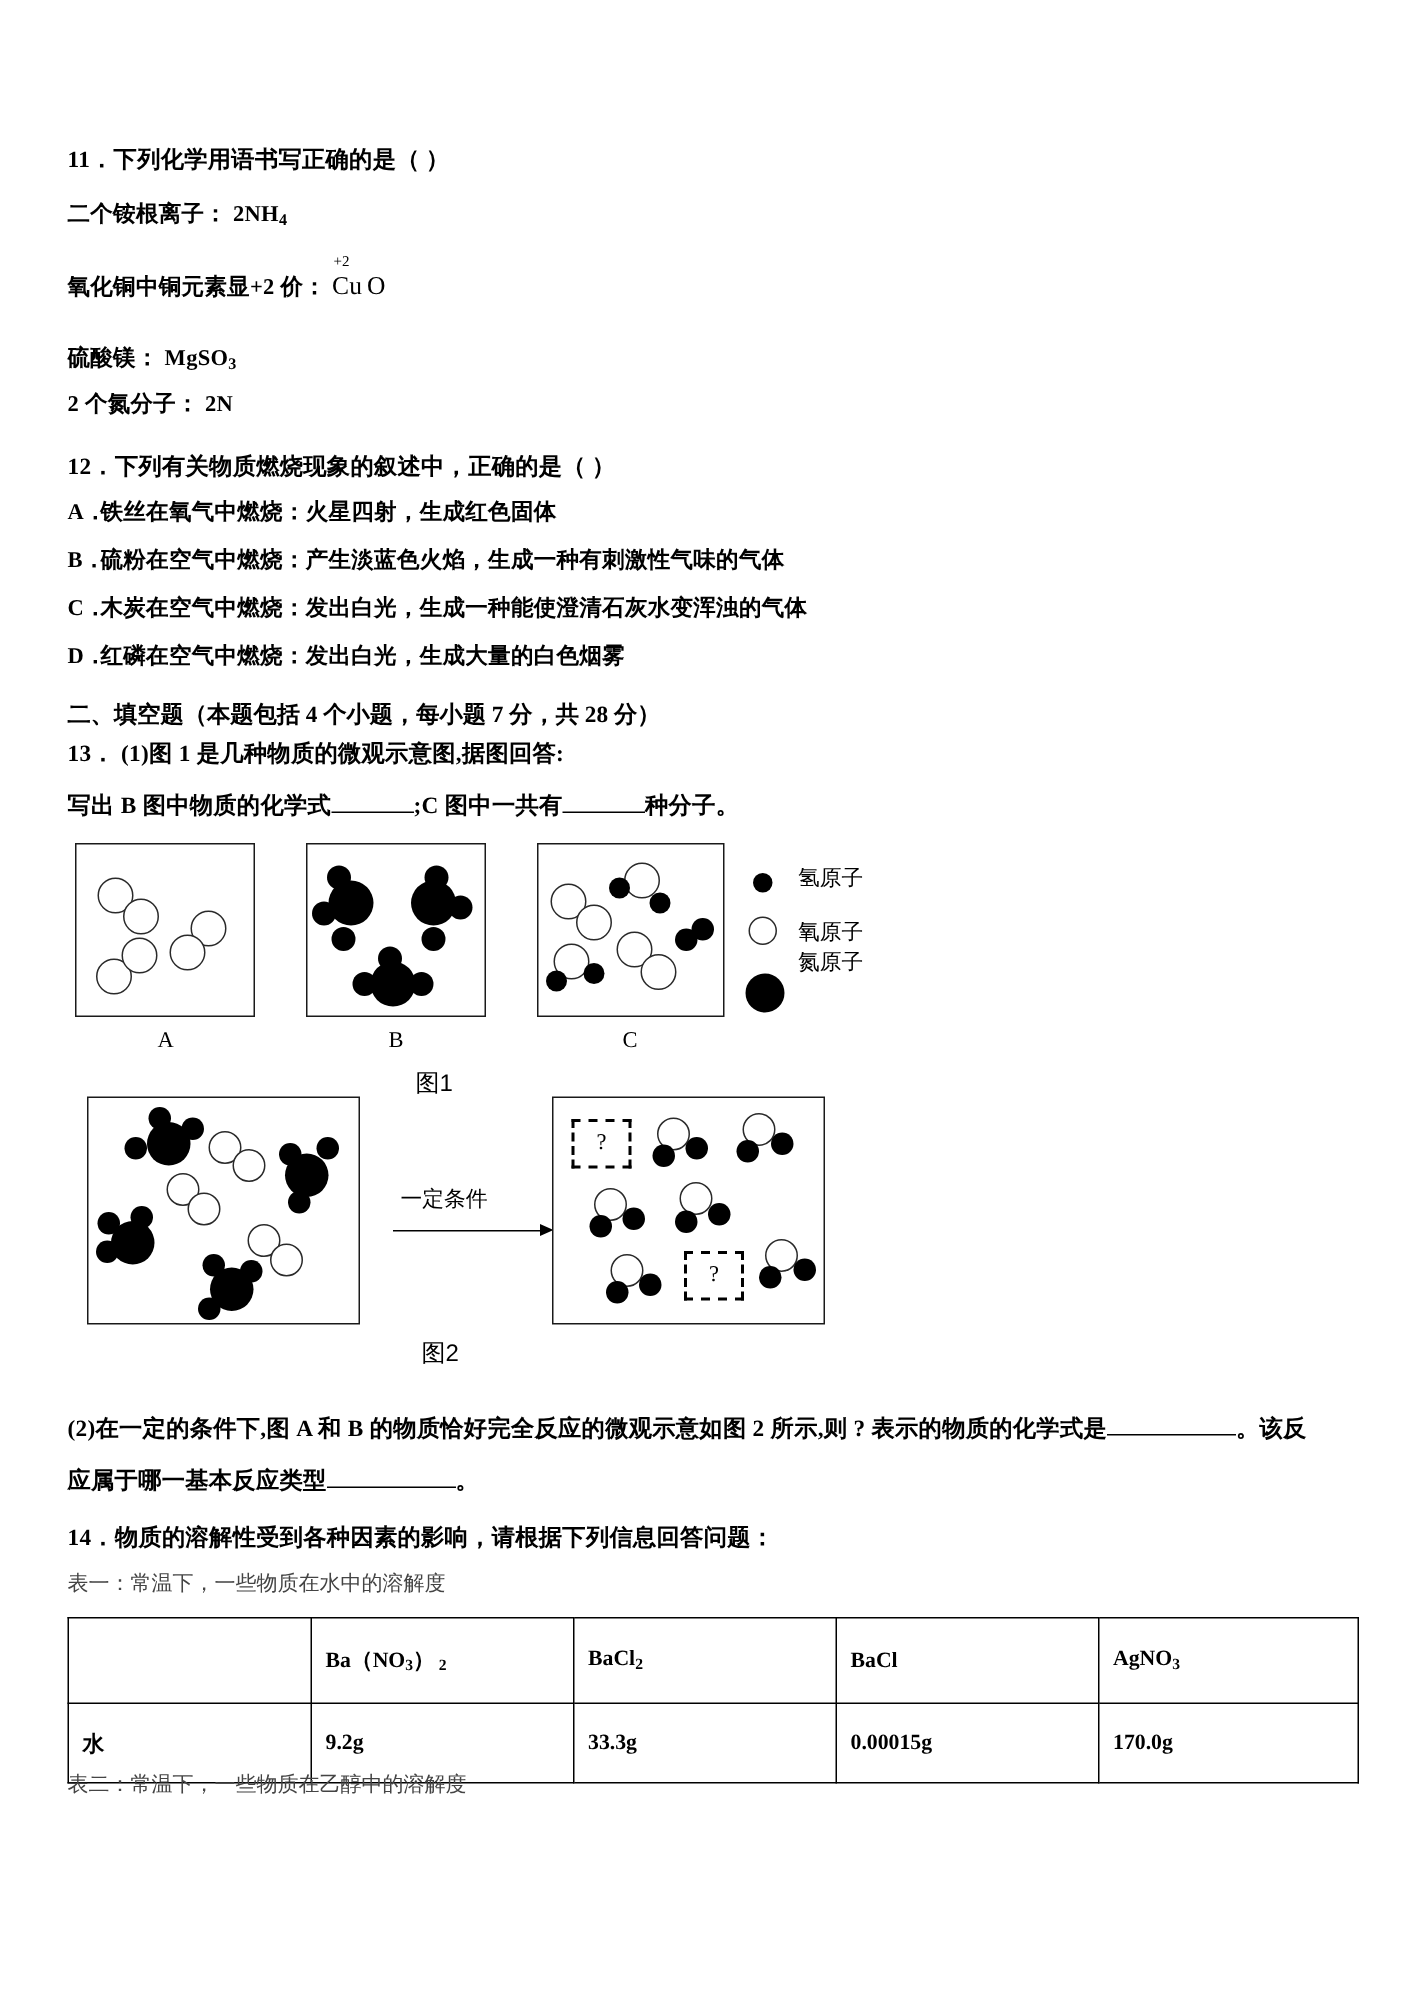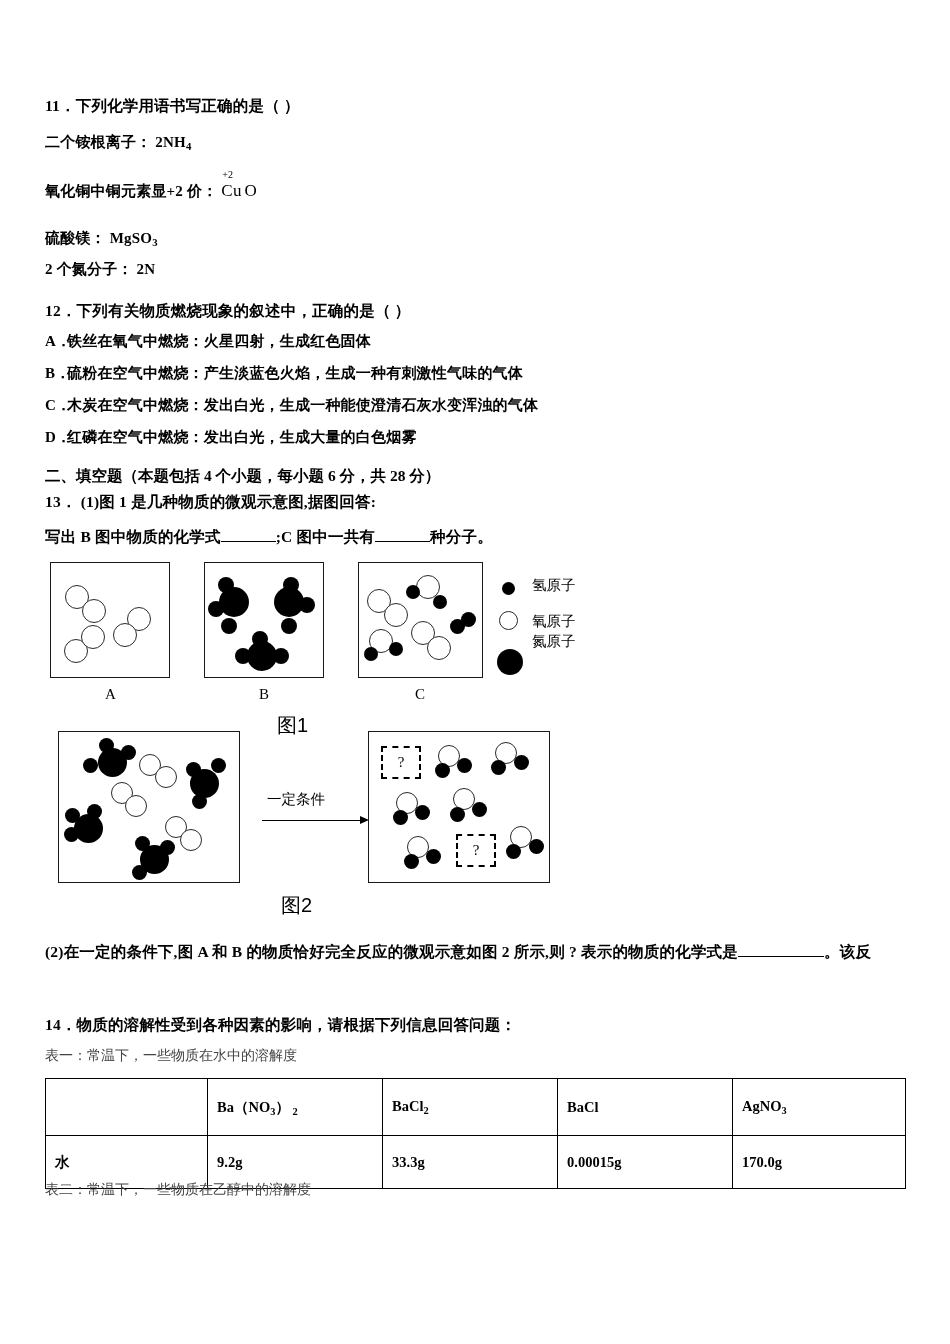--- a/index.html
+++ b/index.html
@@ -22,21 +22,21 @@
   .small-note{font-size:14px;color:#444;font-weight:normal;}
 
   
   .cuo{position:relative;display:inline-block;font-weight:normal;font-size:17px;
        font-family:"Liberation Serif","DejaVu Serif",serif;}
   .cuo .chg{position:absolute;left:1px;top:-12px;font-size:10px;letter-spacing:0;}
 
   
   .fig-box{position:absolute;border:1.6px solid #1a1a1a;background:#fff;box-sizing:border-box;}
   .boxlabel{position:absolute;font-size:15px;font-family:"Liberation Serif",serif;}
-  .figcap{position:absolute;font-size:20px;font-family:"Liberation Sans",sans-serif;}
+  .figcap{position:absolute;font-size:16px;font-family:"Liberation Sans",sans-serif;}
 
   .atom{position:absolute;border-radius:50%;box-sizing:border-box;}
   .a-o{background:#ffffff;border:1.6px solid #2a2a2a;}     
   .a-h{background:#000000;}                                 
   .a-n{background:#000000;}
   .leg-txt{position:absolute;font-size:14.5px;font-family:"Liberation Sans","DejaVu Sans",sans-serif;}
 
   
   .arrow-wrap{position:absolute;}
   .arrow-label{position:absolute;font-size:14.5px;font-family:"Liberation Sans","DejaVu Sans",sans-serif;white-space:nowrap;}
@@ -84,21 +84,21 @@
   <div class="line q-stem" style="left:45px;top:301px;">12．下列有关物质燃烧现象的叙述中，正确的是（      ）</div>
   <div class="line q-opt" style="left:45px;top:332px;">A．</div>
   <div class="line q-opt" style="left:67px;top:332px;text-align:center;">铁丝在氧气中燃烧：火星四射，生成红色固体</div>
   <div class="line q-opt" style="left:45px;top:364px;">B．</div>
   <div class="line q-opt" style="left:67px;top:364px;">硫粉在空气中燃烧：产生淡蓝色火焰，生成一种有刺激性气味的气体</div>
   <div class="line q-opt" style="left:45px;top:396px;">C．</div>
   <div class="line q-opt" style="left:67px;top:396px;">木炭在空气中燃烧：发出白光，生成一种能使澄清石灰水变浑浊的气体</div>
   <div class="line q-opt" style="left:45px;top:428px;">D．</div>
   <div class="line q-opt" style="left:67px;top:428px;">红磷在空气中燃烧：发出白光，生成大量的白色烟雾</div>
 
-  <div class="line sec-head" style="left:45px;top:466px;">二、填空题（本题包括 4 个小题，每小题 6 分，共 28 分）</div>
+  <div class="line sec-head" style="left:45px;top:466px;">二、填空题（本题包括 4 个小题，每小题 7 分，共 28 分）</div>
 
   <div class="line q-stem" style="left:45px;top:492px;">13． (1)图 1 是几种物质的微观示意图,据图回答:</div>
 
   <div class="line q-stem" style="left:45px;top:527px;">
     <span>写出 B 图中物质的化学式</span><span class="blank-u" style="width:55px;"></span><span>;C 图中一共有</span><span class="blank-u" style="width:55px;"></span><span>种分子。</span>
   </div>
 
   <div class="fig-box" style="left:50px;top:562px;width:120px;height:116px;">
 
     <div class="atom a-o" style="left:14px;top:22px;width:24px;height:24px;"></div>
@@ -229,20 +229,23 @@
 
     <div class="atom a-o" style="left:141px;top:94px;width:22px;height:22px;"></div>
     <div class="atom a-h" style="left:137px;top:112px;width:15px;height:15px;"></div>
     <div class="atom a-h" style="left:160px;top:107px;width:15px;height:15px;"></div>
   </div>
 
   <div class="figcap" style="left:281px;top:892px;">图2</div>
 
   <div class="line q-stem" style="left:45px;top:942px;">
     <span>(2)在一定的条件下,图 A 和 B 的物质恰好完全反应的微观示意如图 2 所示,则 ? 表示的物质的化学式是</span><span class="blank-u" style="width:86px;"></span><span>。该反</span>
+  </div>
+  <div class="line q-stem" style="left:45px;top:977px;">
+    <span>应属于哪一基本反应类型</span><span class="blank-u" style="width:86px;"></span><span>。</span>
   </div>
 
   <div class="line q-stem" style="left:45px;top:1015px;">14．物质的溶解性受到各种因素的影响，请根据下列信息回答问题：</div>
   <div class="line small-note" style="left:45px;top:1047px;">表一：常温下，一些物质在水中的溶解度</div>
 
   <table class="solub" style="left:45px;top:1078px;width:860px;padding-left:20px;">
     <colgroup>
       <col style="width:162px;">
         <col style="width:175px;">
         <col style="width:175px;">

